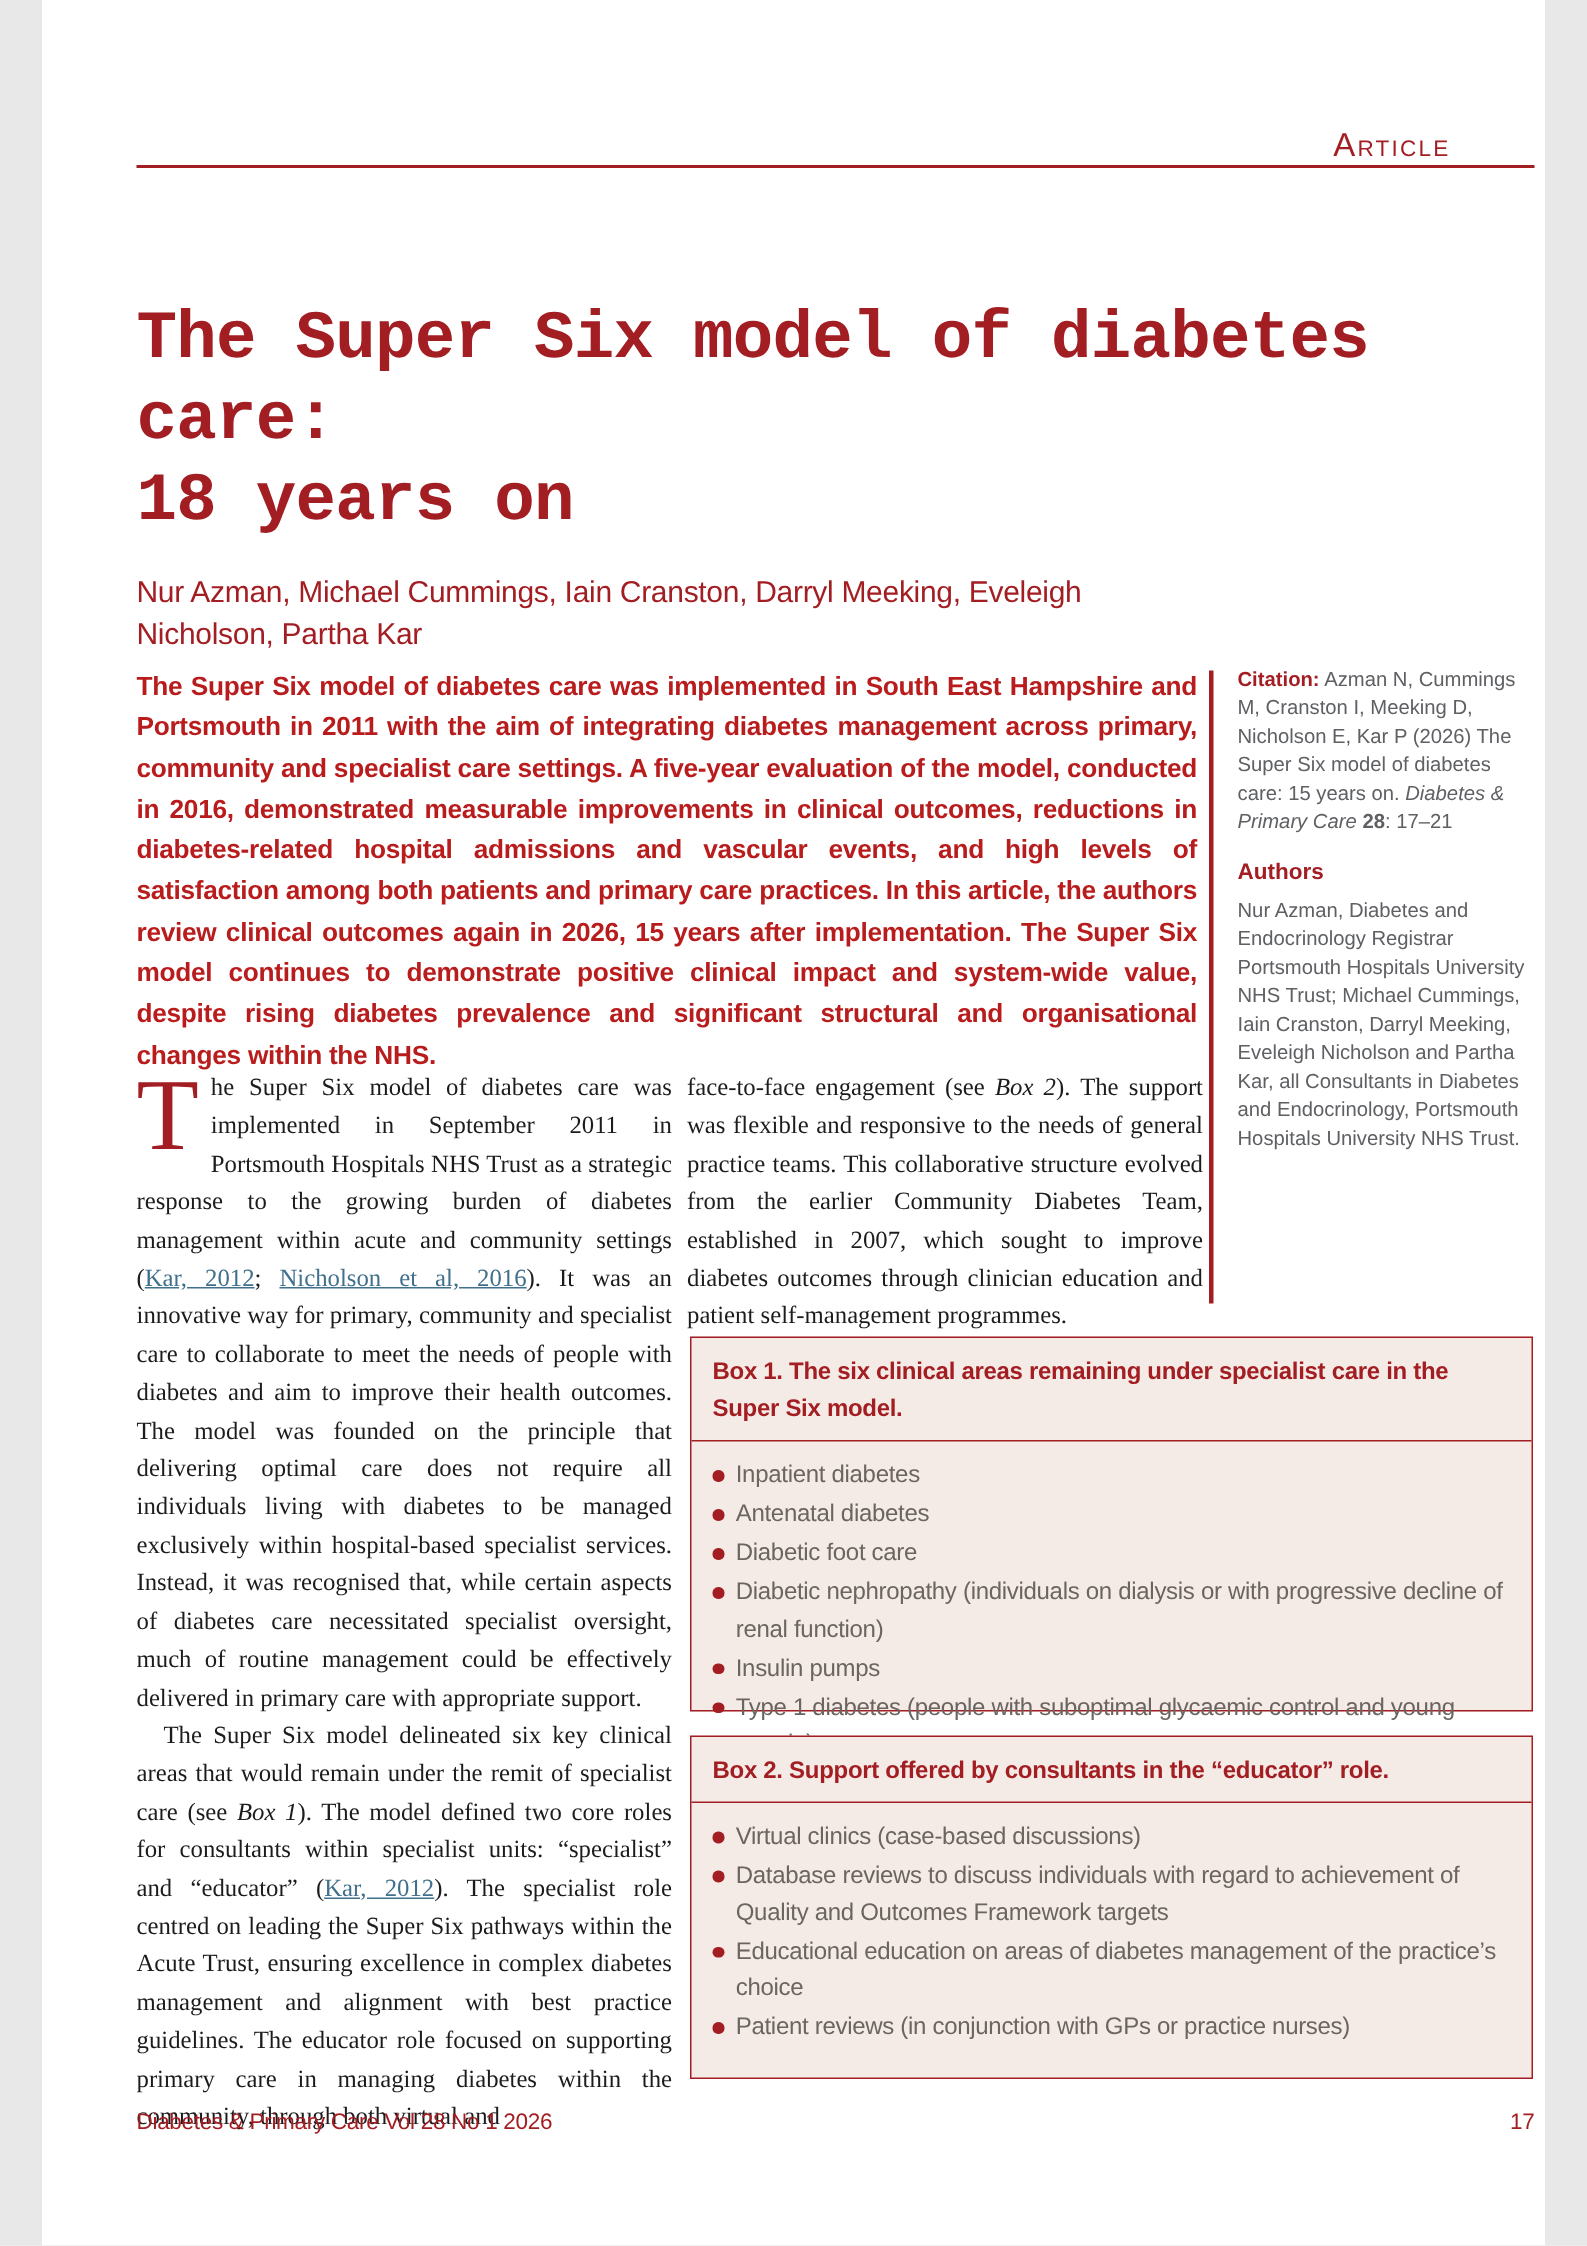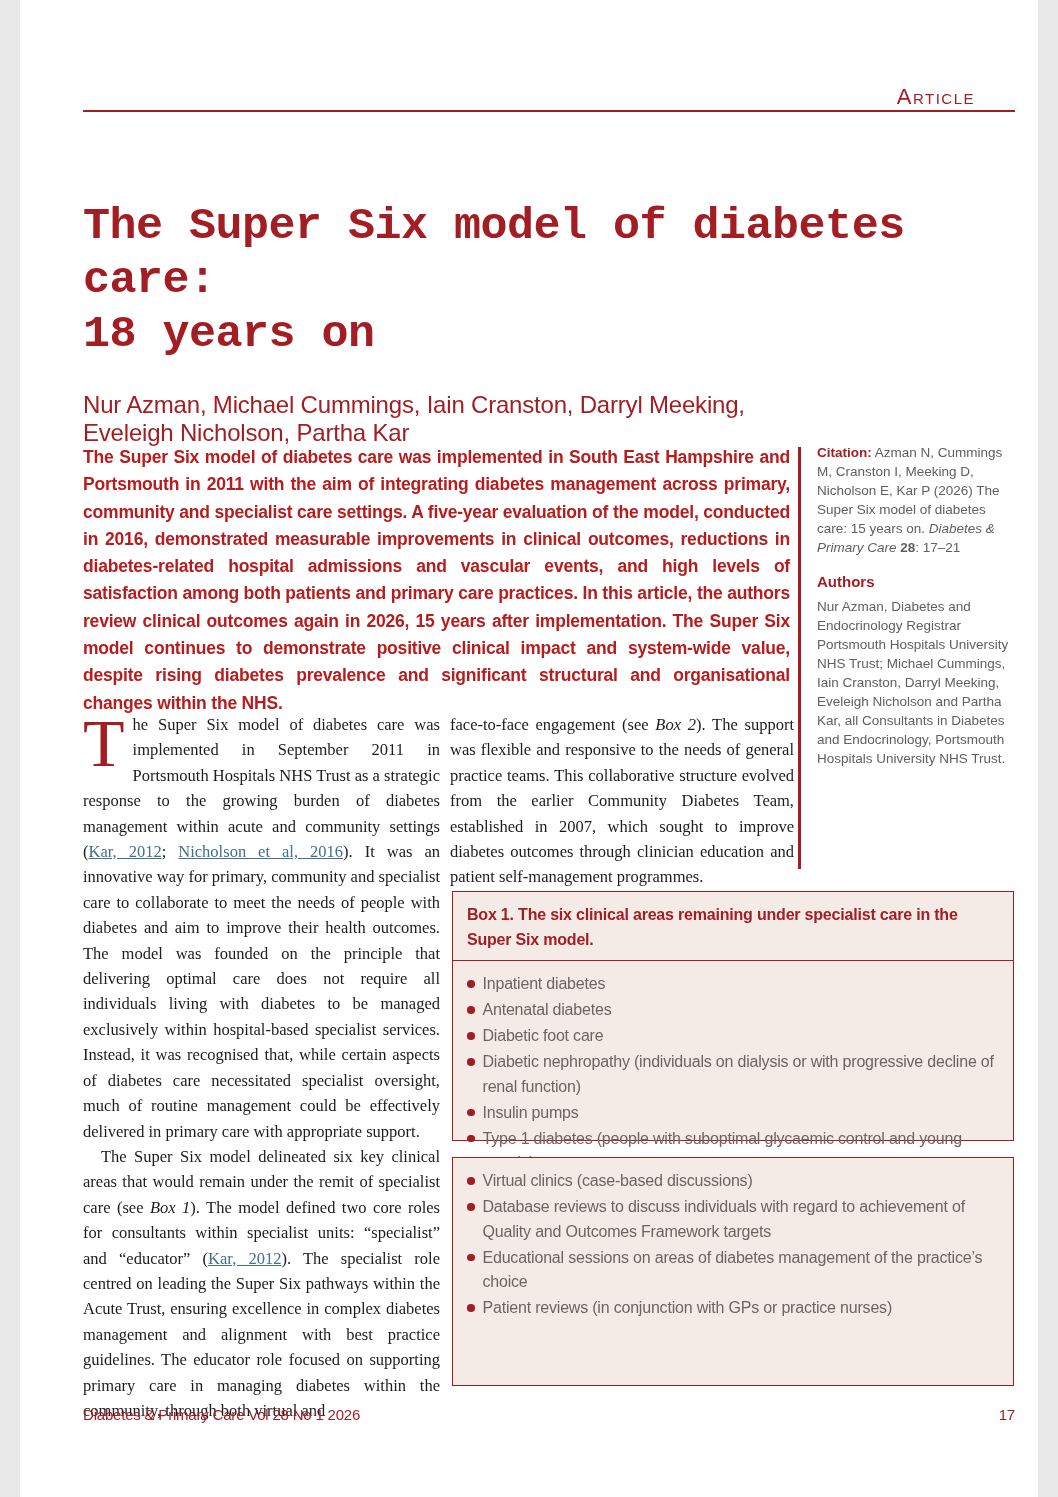--- a/index.html
+++ b/index.html
@@ -1,20 +1,19 @@
 <!DOCTYPE html>
 <html><head>
 <meta charset="utf-8">
 <style>
   html,body{margin:0;padding:0;background:#e8e8e8;}
   .page{
     position:relative;width:1002px;height:1497px;background:#ffffff;
     font-family:"Liberation Serif",serif;color:#1c1c1c;overflow:hidden;
     margin:0 auto;
-    padding-left:16px;
   }
   
   .kicker{
     position:absolute;top:84px;right:63px;
     font-family:"Liberation Sans",sans-serif;
     font-variant:small-caps;font-size:22px;letter-spacing:1.5px;
     color:#a31e23;
   }
   .top-rule{
     position:absolute;top:110px;left:63px;width:932px;height:0;
@@ -22,22 +21,22 @@
   }
   
   .title{
     position:absolute;top:200px;left:63px;width:880px;margin:0;
     font-family:"Liberation Sans",sans-serif;font-weight:bold;
     font-size:45px;line-height:54px;letter-spacing:-0.5px;color:#a31e23;
   }
   .title .title-line{display:block;font-family:Liberation Mono, monospace;}
   .byline{
     position:absolute;top:381px;left:63px;width:680px;
-    font-family:"Liberation Sans",sans-serif;font-size:24px;line-height:28px;
-    color:#a31e23;letter-spacing:-0.2px;margin-top:10px;
+    font-family:"Liberation Sans",sans-serif;font-size:20px;line-height:28px;
+    color:#a31e23;letter-spacing:-0.2px;
   }
   
   .abstract{
     position:absolute;top:444px;left:63px;width:707px;margin:0;
     font-family:"Liberation Sans",sans-serif;font-weight:bold;
     font-size:17.5px;line-height:27.3px;letter-spacing:-0.2px;
     text-align:justify;color:#b91c1c;
   }
   
   .side-rule{
@@ -163,32 +162,33 @@
           <span>Insulin pumps</span>
         </li>
       <li>
           <span class="bullet"></span>
           <span>Type 1 diabetes (people with suboptimal glycaemic control and young people)</span>
         </li>
     </ul>
   </section>
 
   <section class="box box2">
+    <div class="box-header">Box 2. Support offered by consultants in the “educator” role.</div>
     <ul class="box-list">
       <li>
           <span class="bullet"></span>
           <span>Virtual clinics (case-based discussions)</span>
         </li>
       <li>
           <span class="bullet"></span>
           <span>Database reviews to discuss individuals with regard to achievement of Quality and Outcomes Framework targets</span>
         </li>
       <li>
           <span class="bullet"></span>
-          <span>Educational sessions on areas of diabetes management of the practice’s choice</span>
+          <span>Educational education on areas of diabetes management of the practice’s choice</span>
         </li>
       <li>
           <span class="bullet"></span>
           <span>Patient reviews (in conjunction with GPs or practice nurses)</span>
         </li>
     </ul>
   </section>
 
   <footer class="footer">
     <span>Diabetes &amp; Primary Care Vol 28 No 1 2026</span>

